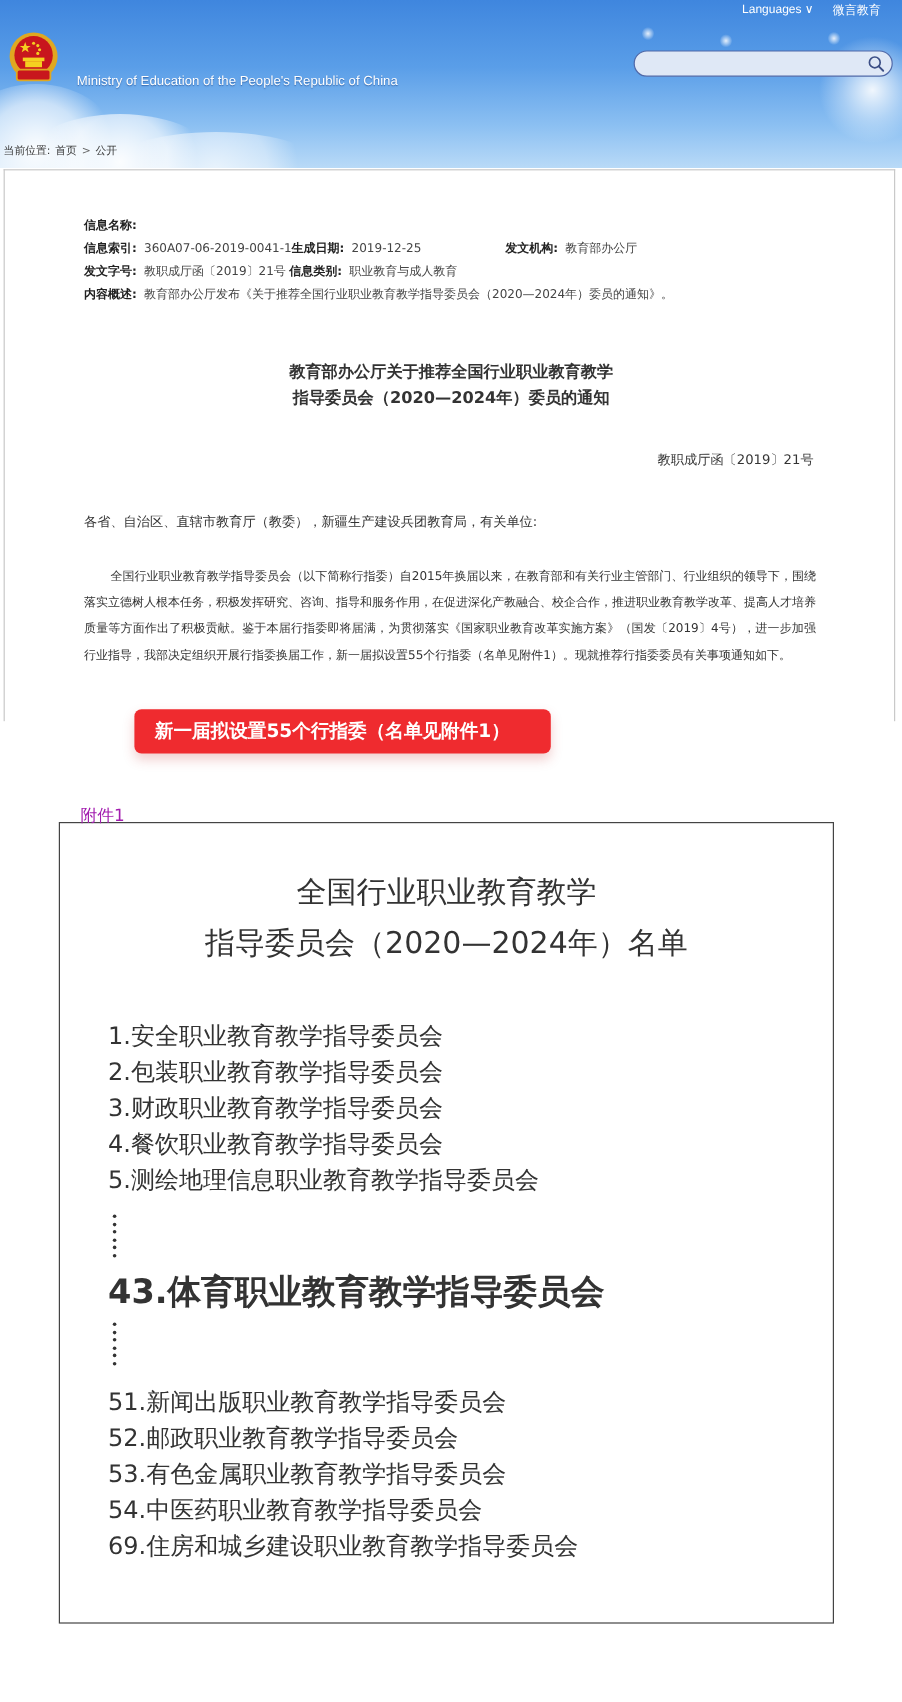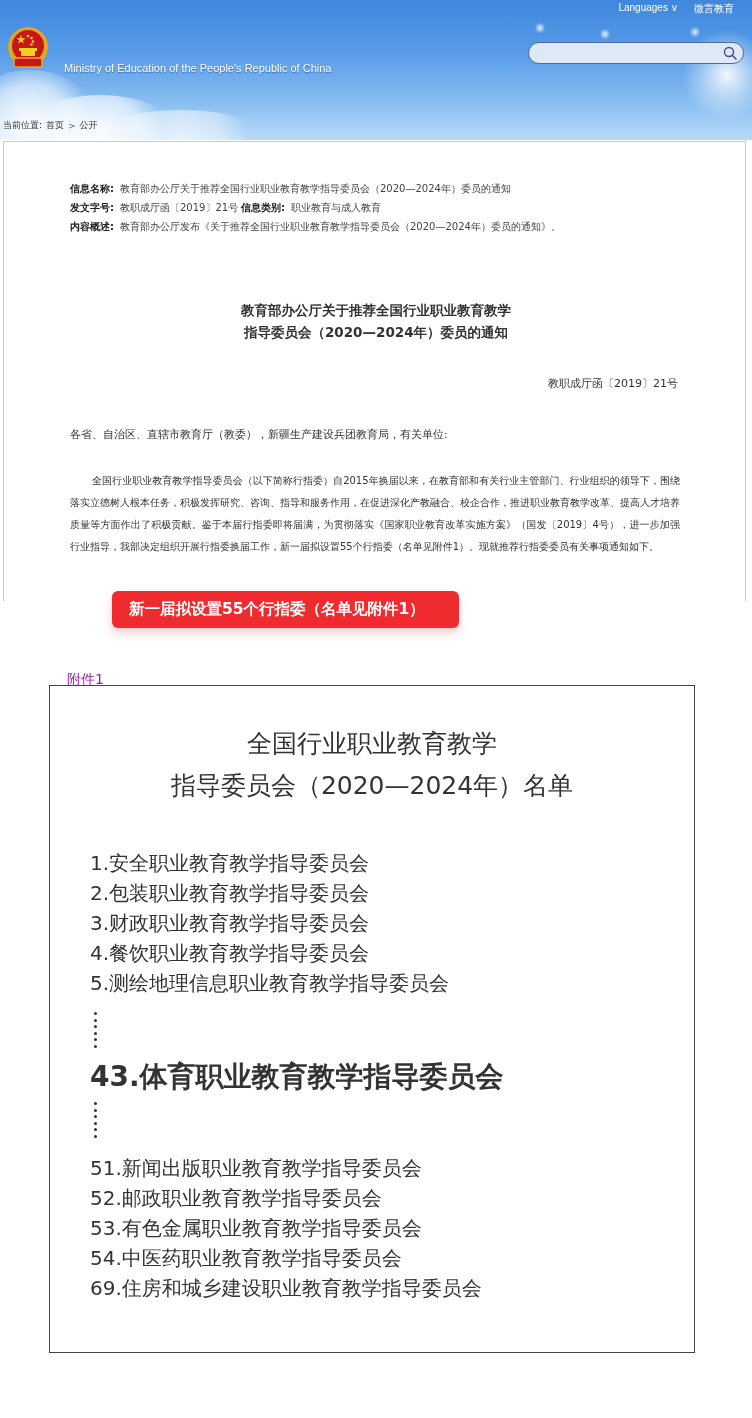--- a/index.html
+++ b/index.html
@@ -155,21 +155,28 @@
     <span class="sep">&gt;</span>
     <span>公开</span>
   </div>
 </div>
 
 <div class="article-frame"></div>
 
 <div class="meta">
   <div class="meta-row">
     <span class="meta-label">信息名称:</span>
-    <span class="meta-val">教育部办公厅关于推荐全国行业职业教育教学指导委员会（2020—2024年）委员的通知</span>
+  </div>
+  <div class="meta-row">
+    <span class="meta-label">信息索引:</span>
+    <span class="meta-val" style="width:123px">360A07-06-2019-0041-1</span>
+    <span class="meta-label">生成日期:</span>
+    <span class="meta-val" style="width:128px">2019-12-25</span>
+    <span class="meta-label">发文机构:</span>
+    <span class="meta-val">教育部办公厅</span>
   </div>
   <div class="meta-row">
     <span class="meta-label">发文字号:</span>
     <span class="meta-val" style="width:121px">教职成厅函〔2019〕21号</span>
     <span class="meta-label">信息类别:</span>
     <span class="meta-val">职业教育与成人教育</span>
   </div>
   <div class="meta-row">
     <span class="meta-label">内容概述:</span>
     <span class="meta-val">教育部办公厅发布《关于推荐全国行业职业教育教学指导委员会（2020—2024年）委员的通知》。</span>

